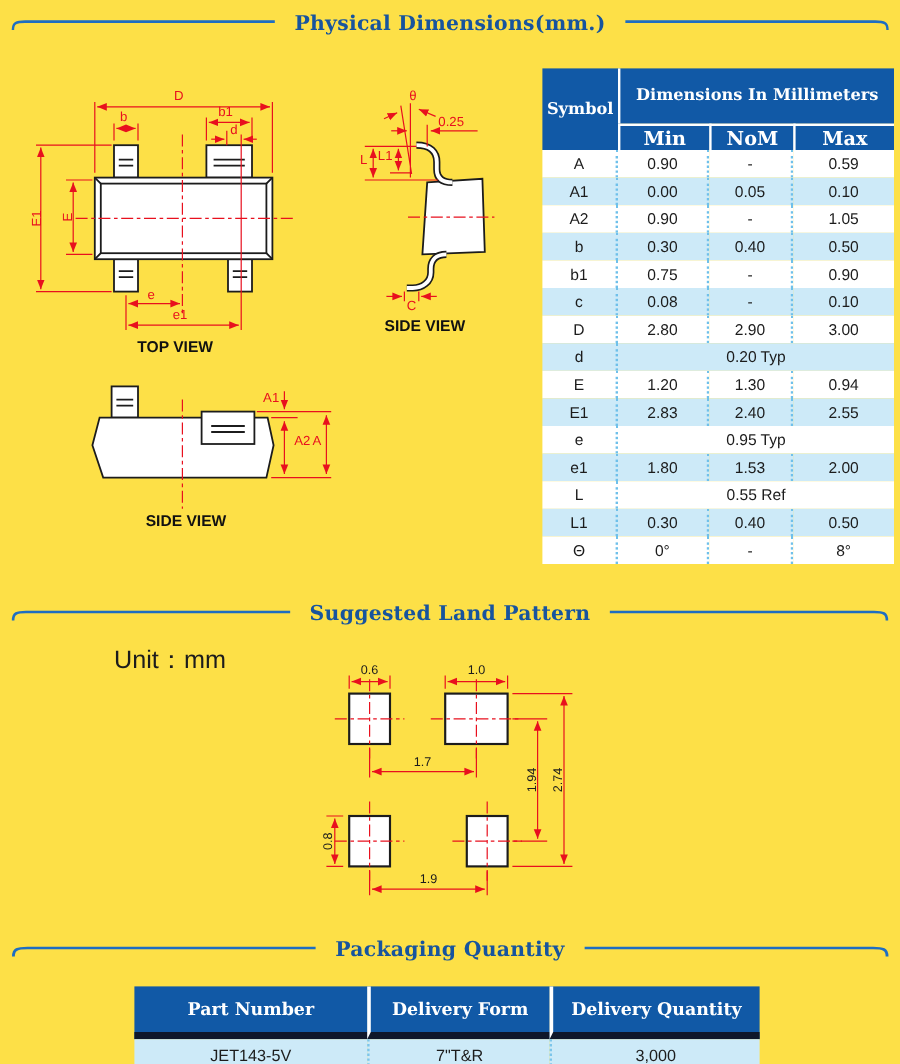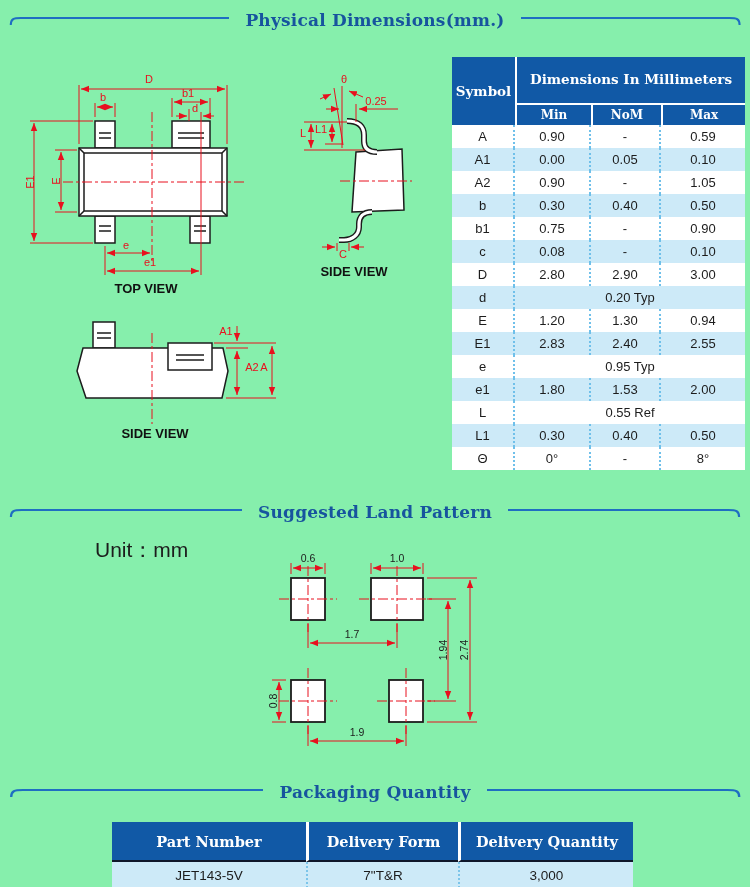--- a/index.html
+++ b/index.html
@@ -1,43 +1,43 @@
 <!DOCTYPE html>
 <html><head>
 <meta charset="utf-8">
 <style>
   html,body{margin:0;padding:0;background:#fff;}
-  .page{position:relative;width:750px;height:887px;background:#86efac;overflow:hidden;
+  .page{position:relative;width:750px;height:887px;background:#fde047;overflow:hidden;
         font-family:"Liberation Sans",sans-serif;}
   .abs{position:absolute;}
 
   
   .sec{position:absolute;left:8px;right:8px;height:24px;display:flex;align-items:center;gap:16px;}
   .sec .rule{flex:1;height:12px;}
   .sec-t{color:#17549e;font-family:"DejaVu Serif",serif;font-weight:bold;font-size:17px;
          letter-spacing:.2px;white-space:nowrap;}
 
   
   .dimt{position:absolute;left:452px;top:57px;display:grid;
         grid-template-columns:63px 76px 70px 84px;
         grid-template-rows:46px 22px repeat(15,23px);}
   .dimt .h{background:#1159a6;color:#fff;display:flex;align-items:center;justify-content:center;
            font-family:"DejaVu Serif",serif;font-weight:bold;}
   .h.sym{grid-row:1/3;font-size:13.5px;}
   .h.grp{grid-column:2/5;border-left:2px solid #fff;font-size:13.5px;text-align:center;line-height:1.3;}
-  .h.sub{border-left:2px solid #fff;border-top:2px solid #fff;font-size:12px;}
+  .h.sub{border-left:2px solid #fff;border-top:2px solid #fff;font-size:16px;}
   .c{display:flex;align-items:center;justify-content:center;font-size:13px;color:#1c1c1c;background:#fff;}
   .c.dr{border-right:2px dotted #6fc0ea;}
   .od{background:#cdeaf8;}
   .span3{grid-column:2/5;}
 
   
   .pkg{position:absolute;left:112px;top:822px;border-collapse:separate;border-spacing:0;table-layout:fixed;}
   .pkg th{height:36px;background:#1159a6;color:#fff;font-family:"DejaVu Serif",serif;
-          font-weight:bold;font-size:14.5px;border-left:3px solid #fff;border-bottom:2px solid #0f172a;}
+          font-weight:bold;font-size:14.5px;border-left:3px solid #fff;border-bottom:6px solid #0f172a;}
   .pkg th:first-child{border-left:none;}
   .pkg td{height:24px;background:#cdeaf8;color:#1c1c1c;font-size:13.5px;text-align:center;
           border-left:2px dotted #7cc5ea;}
   .pkg td:first-child{border-left:none;}
 
   .unit{position:absolute;left:95px;top:536px;font-size:21px;color:#1c1c1c;}
 
   
   .blk{stroke:#1c1c1c;stroke-width:1.5;fill:none;}
   .blkf{stroke:#1c1c1c;stroke-width:1.5;fill:#fff;}

